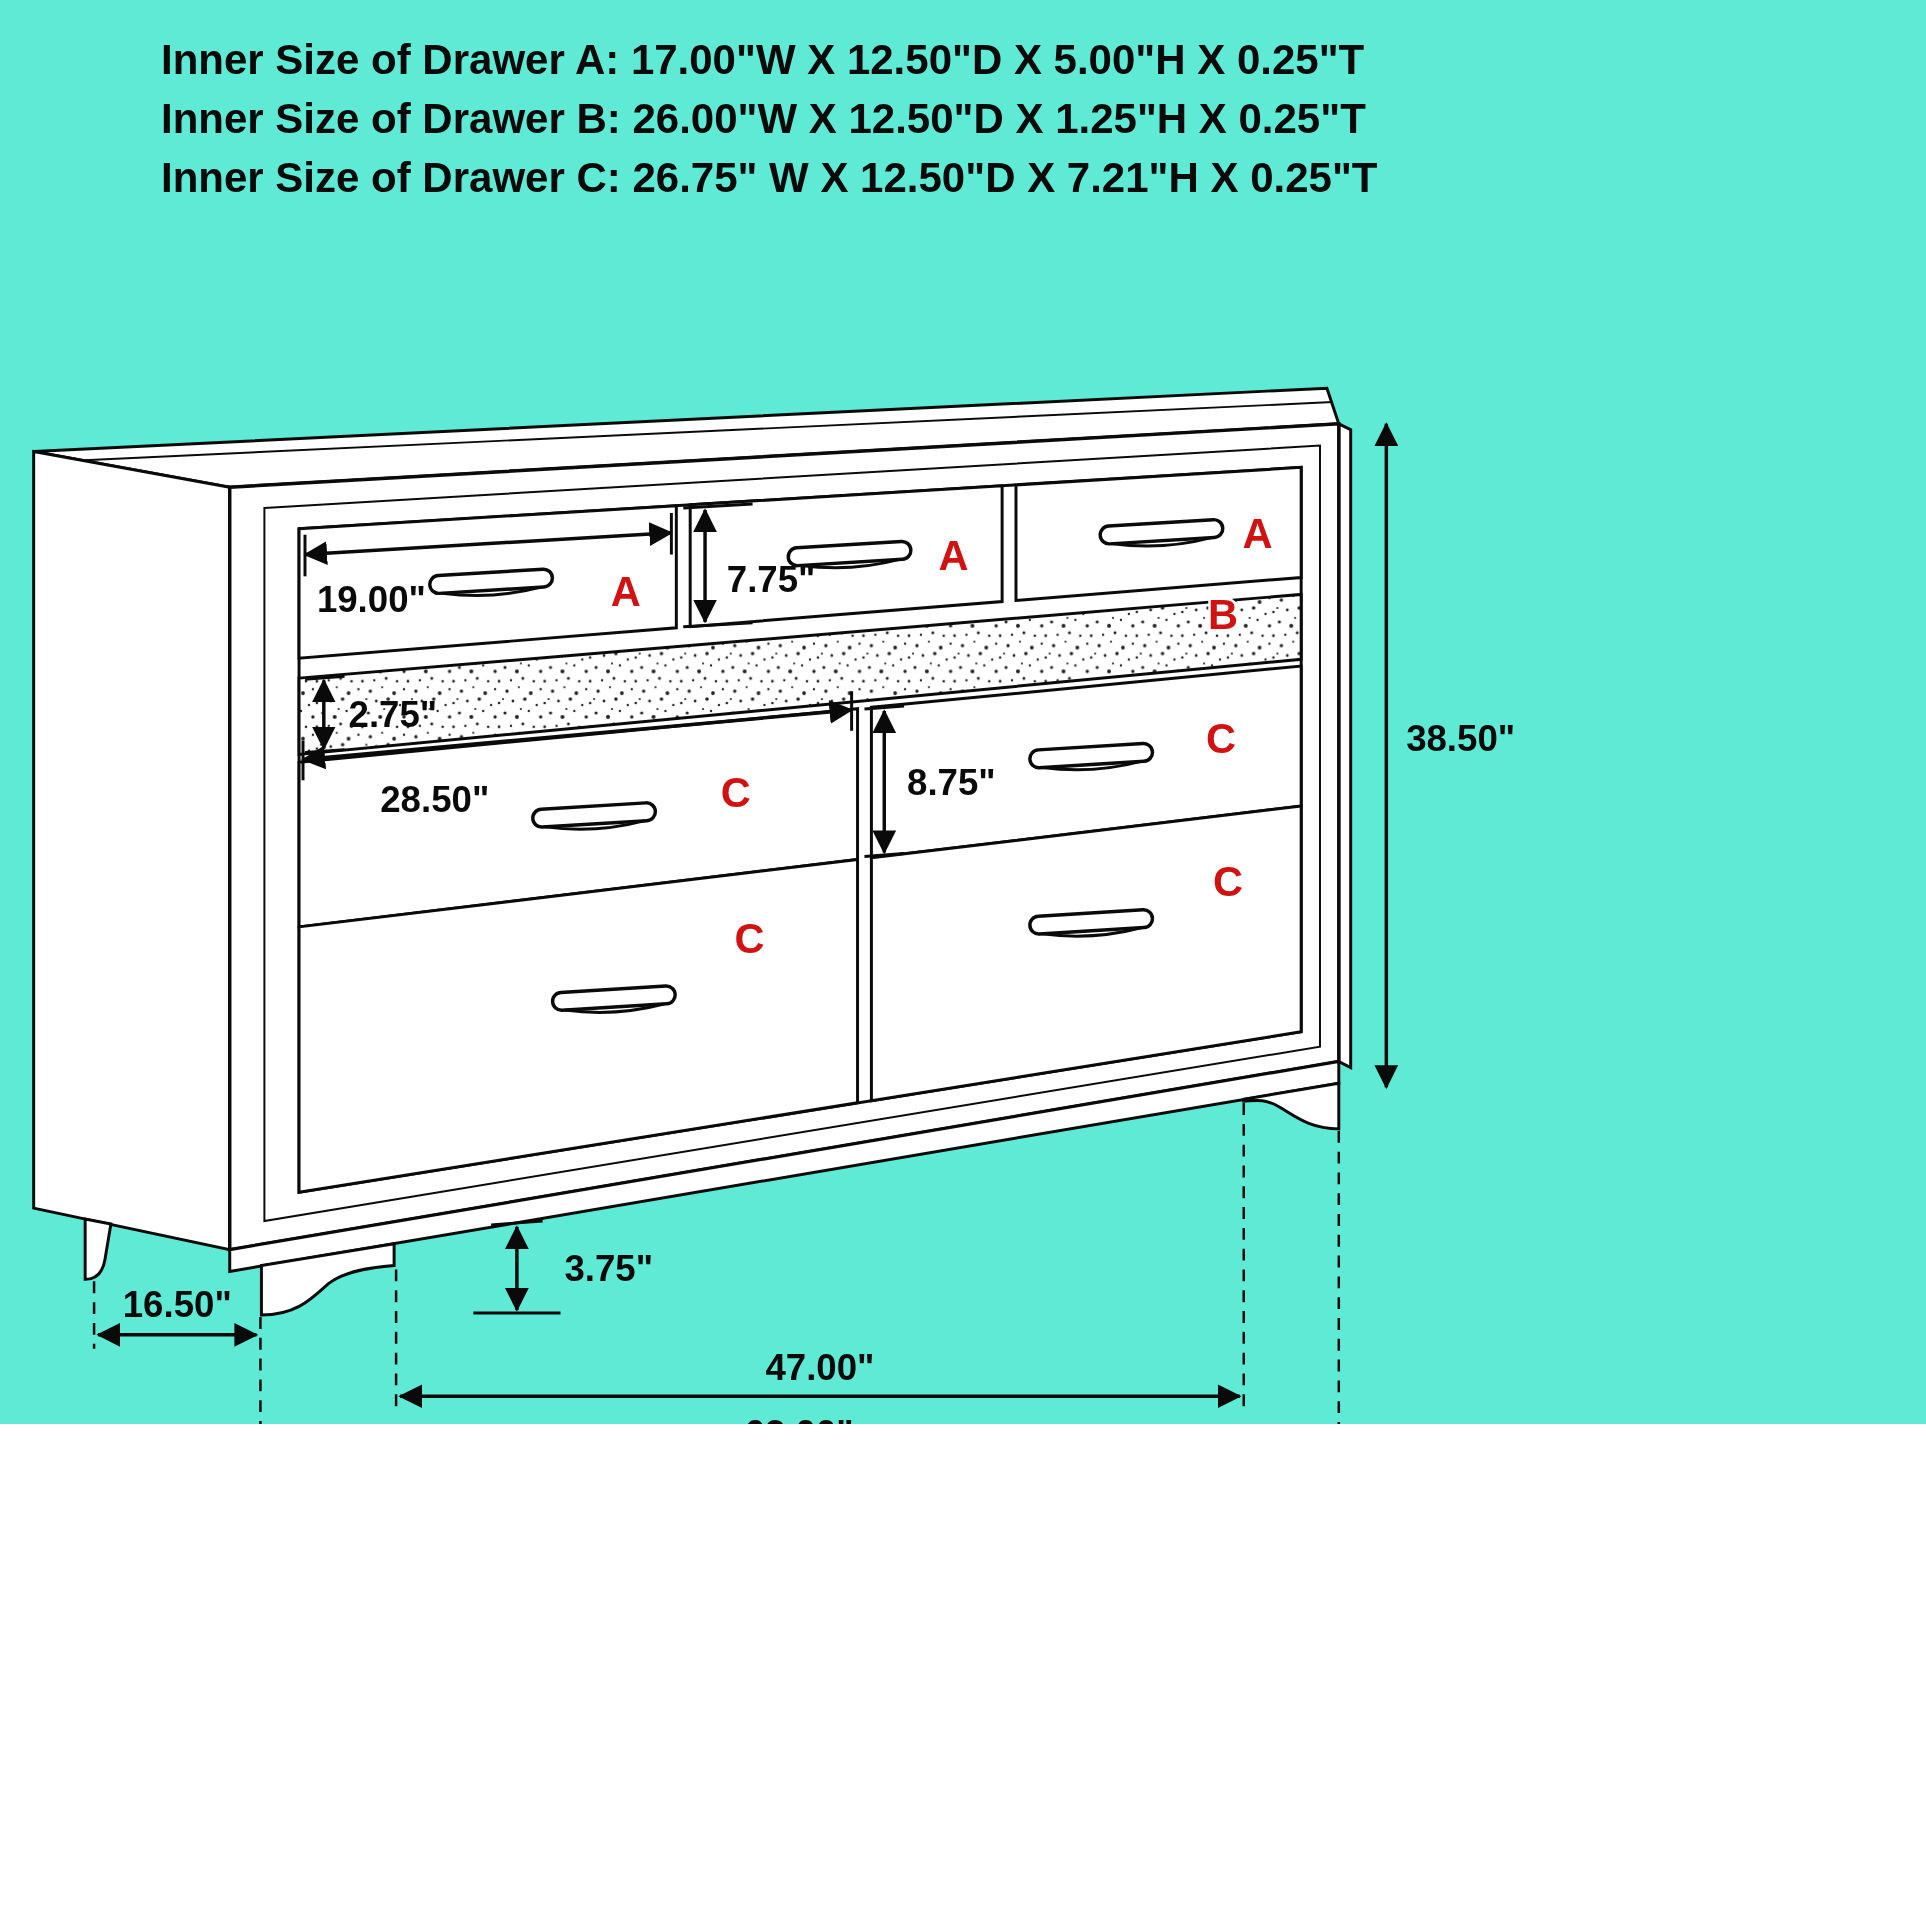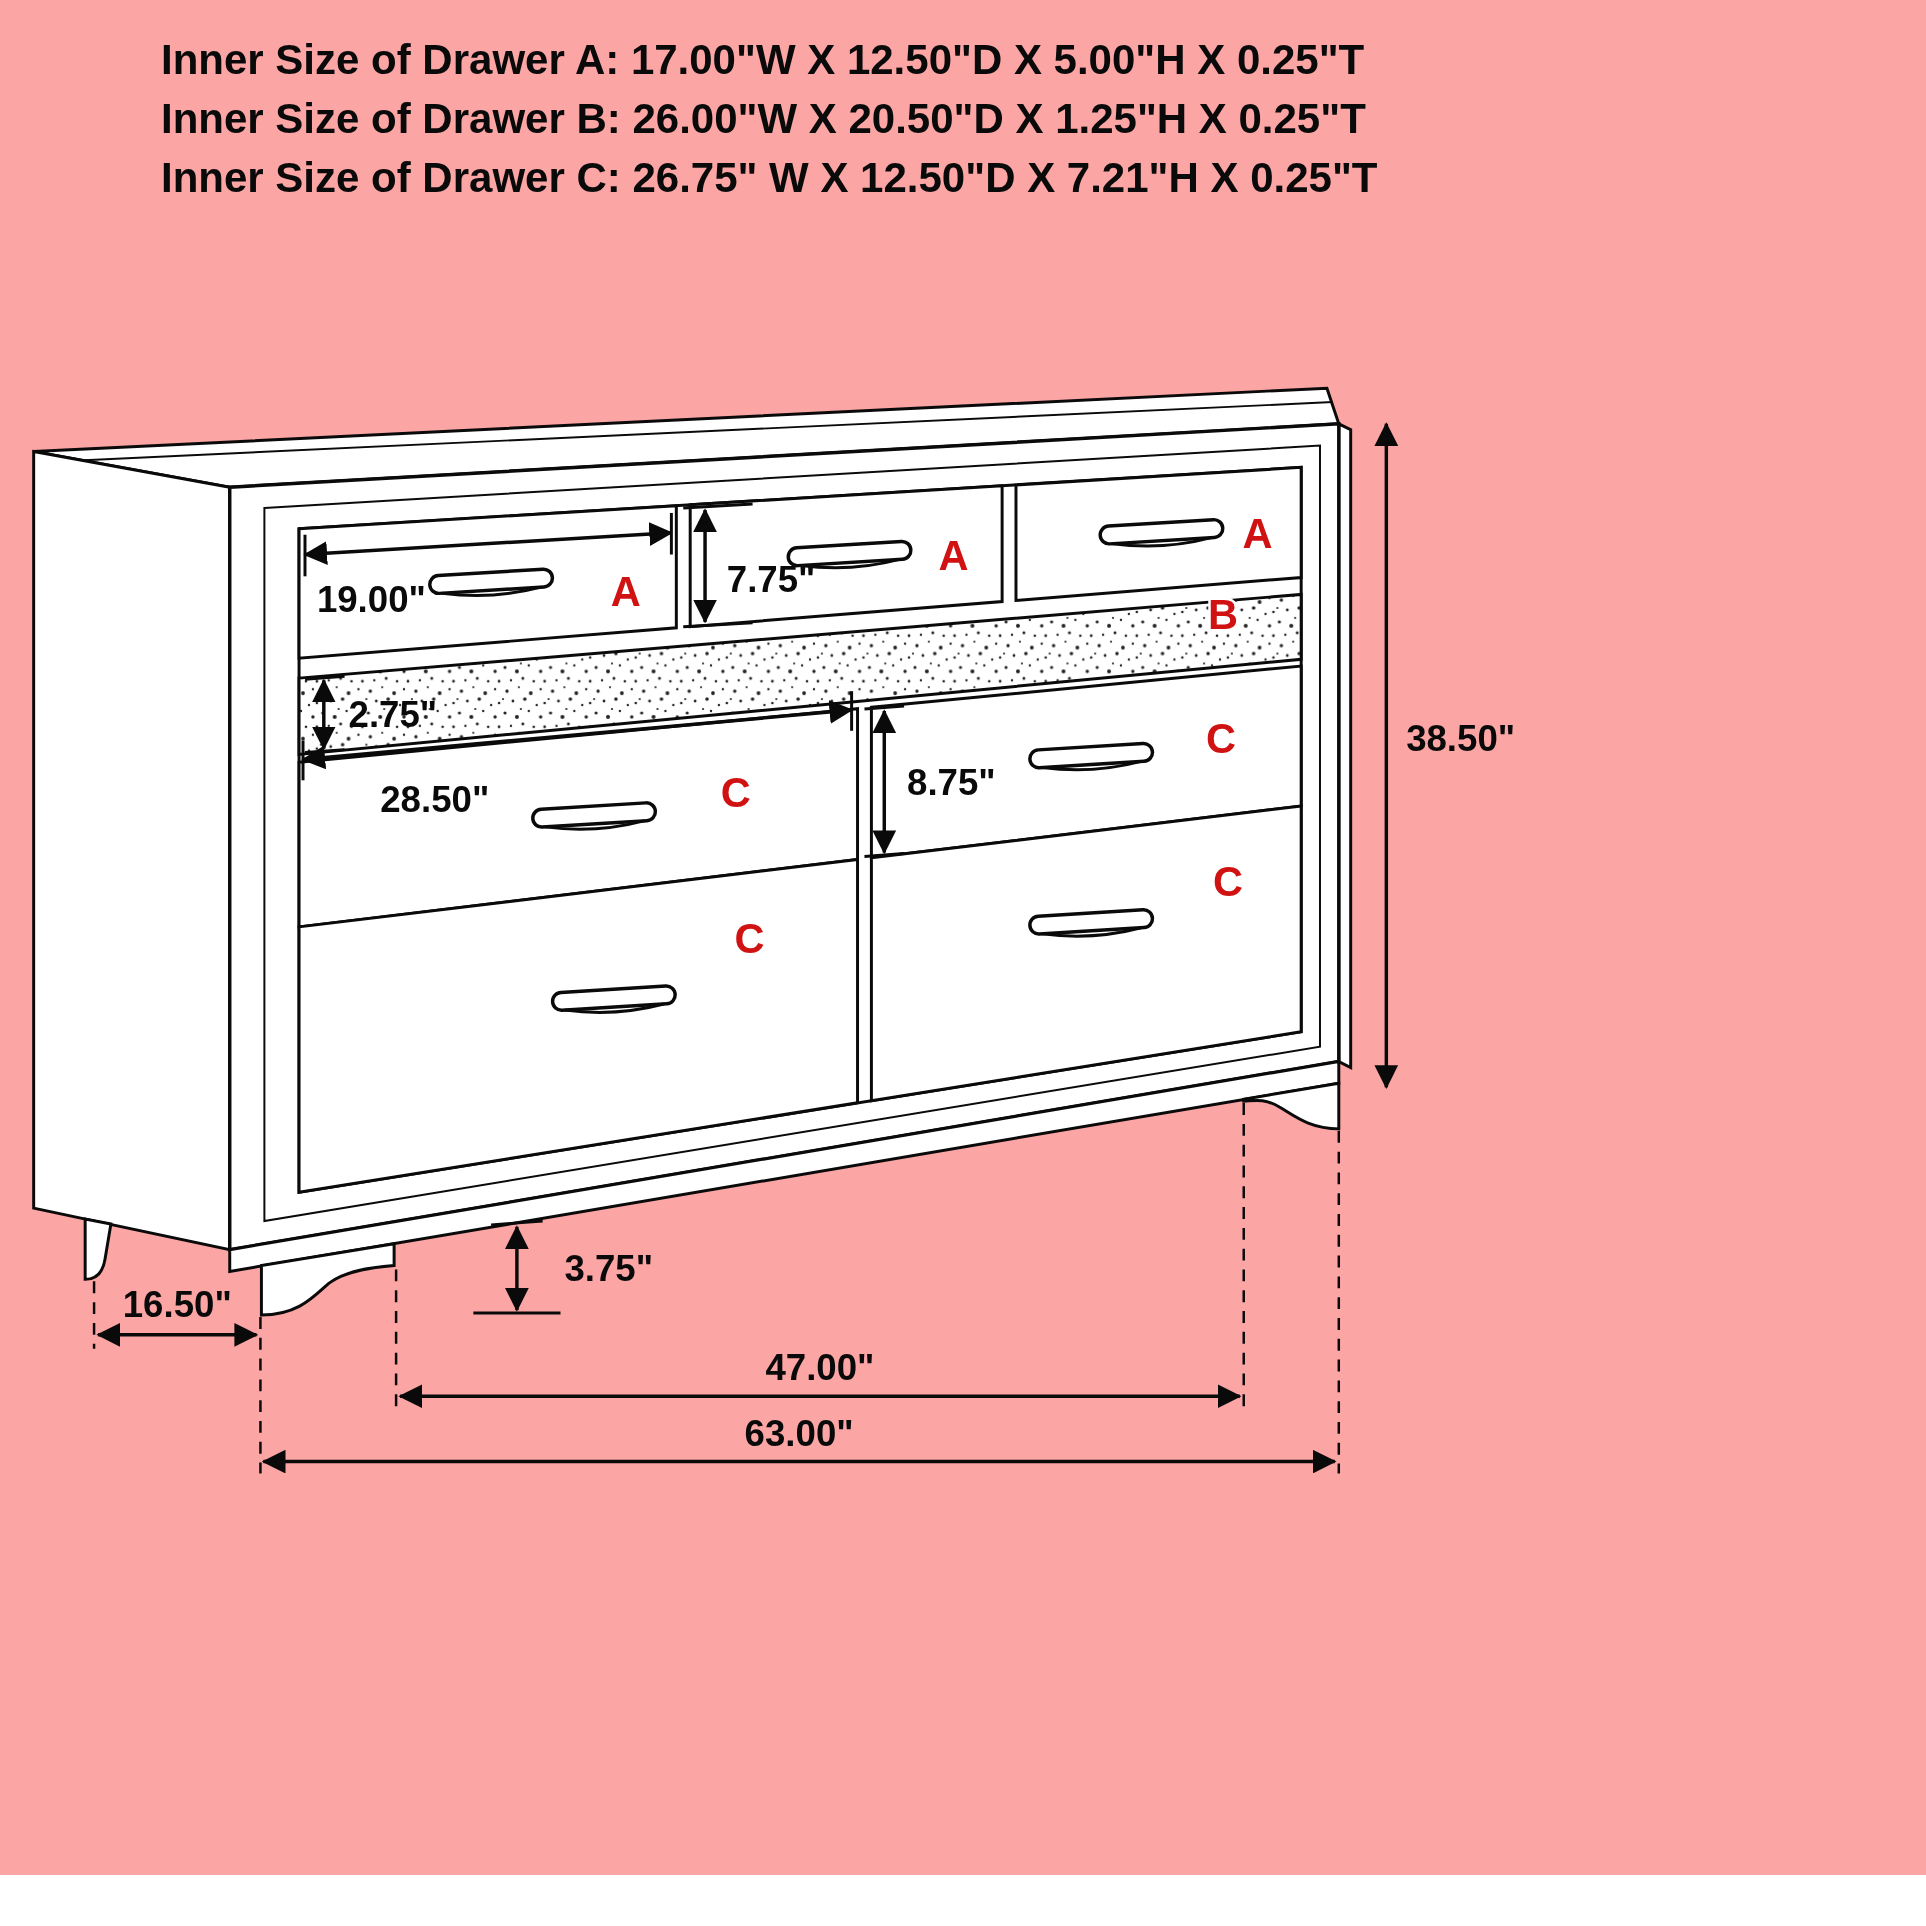--- a/index.html
+++ b/index.html
@@ -1,37 +1,37 @@
 <!DOCTYPE html>
 <html><head>
 <meta charset="utf-8">
 <style>
   html,body{margin:0;padding:0;background:#ffffff;}
-  #canvas{position:relative;width:1927px;height:1875px;background:#fca5a5;
+  #canvas{position:relative;width:1927px;height:1424px;background:#5eead4;
           font-family:"Liberation Sans",sans-serif;overflow:hidden;}
   .header{position:absolute;left:161px;top:30px;color:#0a0a0a;
           font-size:42px;font-weight:bold;line-height:59px;}
   svg{position:absolute;left:0;top:0;}
   .ln2{stroke:#0a0a0a;stroke-width:2;fill:none;}
   .face{fill:#ffffff;stroke:#0a0a0a;stroke-width:3;}
   .face2{fill:#ffffff;stroke:#0a0a0a;stroke-width:3.5;}
   .dimline{stroke:#0a0a0a;stroke-width:3.5;fill:none;}
   .tick{stroke:#0a0a0a;stroke-width:3;fill:none;}
   .dash{stroke:#0a0a0a;stroke-width:2.5;fill:none;stroke-dasharray:12 9;}
   .dim{font:bold 37px "Liberation Sans",sans-serif;fill:#0a0a0a;}
   .letter{font:bold 42px "Liberation Sans",sans-serif;paint-order:stroke;stroke:#ffffff;stroke-width:5px;}
 </style>
 </head>
 <body>
 
 <div id="canvas">
 
   <div class="header">
     <div>Inner Size of Drawer A: 17.00"W X 12.50"D X 5.00"H X 0.25"T</div>
-    <div>Inner Size of Drawer B: 26.00"W X 20.50"D X 1.25"H X 0.25"T</div>
+    <div>Inner Size of Drawer B: 26.00"W X 12.50"D X 1.25"H X 0.25"T</div>
     <div>Inner Size of Drawer C: 26.75" W X 12.50"D X 7.21"H X 0.25"T</div>
   </div>
 
   <svg width="1927" height="1927" viewBox="0 0 1946 1946">
     <defs>
       <marker id="arr" viewBox="0 0 10 10" refX="9.3" refY="5" markerWidth="24" markerHeight="24" markerUnits="userSpaceOnUse" orient="auto-start-reverse">
         <path d="M0,0 L10,5 L0,10 Z" fill="#0a0a0a"></path>
       </marker>
 
       <pattern id="sparkle" width="46" height="46" patternUnits="userSpaceOnUse">

